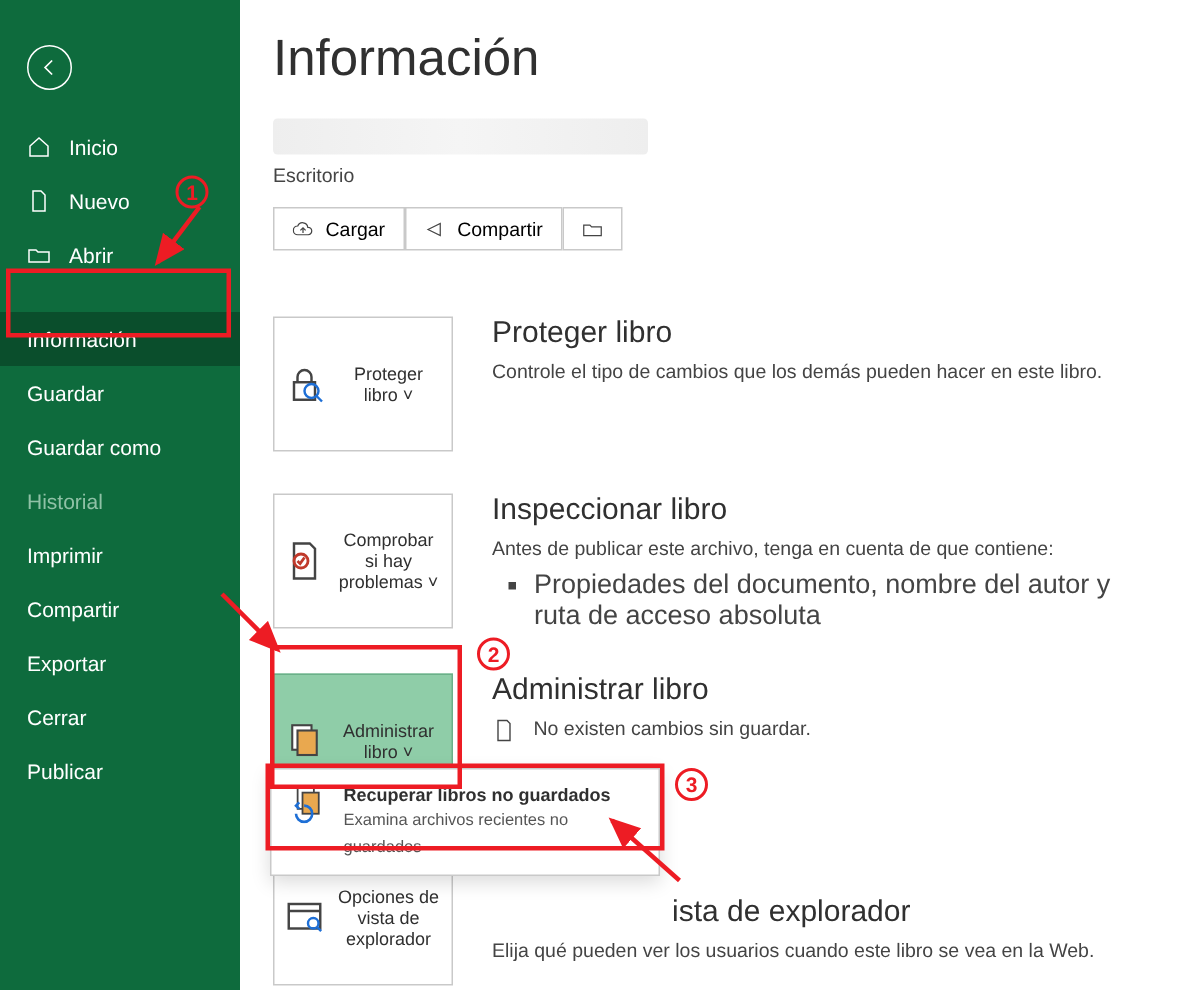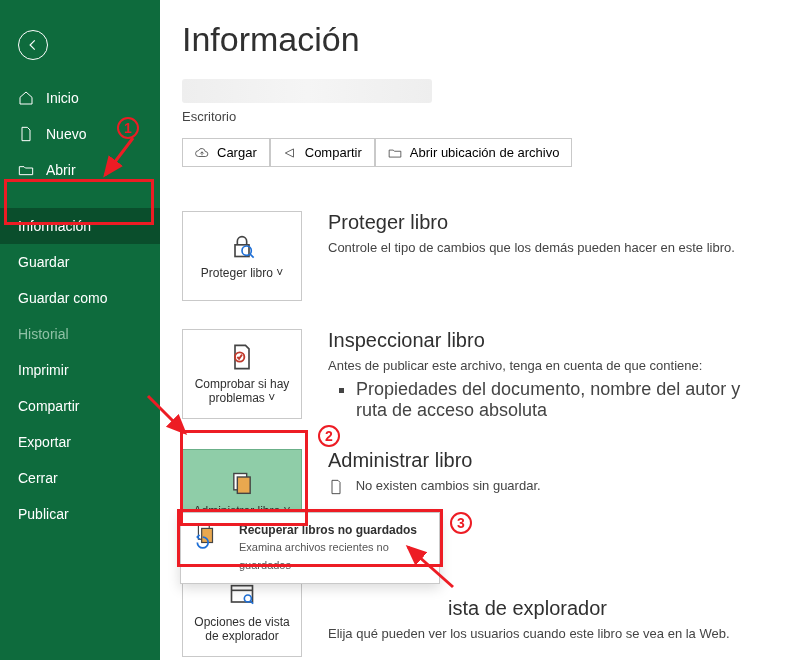--- a/index.html
+++ b/index.html
@@ -16,35 +16,35 @@
 
   .main { position: absolute; left: 160px; top: 0; right: 0; bottom: 0; padding: 20px 22px 20px 22px; overflow: hidden; }
   .page-title { font-size: 34px; font-weight: 300; margin-bottom: 20px; }
   .file-name-blur { width: 250px; height: 24px; background: linear-gradient(90deg,#eee,#f5f5f5,#eee); border-radius: 3px; margin-bottom: 6px; }
   .location { font-size: 13px; color: #444; margin-bottom: 14px; }
   .action-row { display: flex; margin-bottom: 44px; flex-wrap: wrap; }
   .action-btn { border: 1px solid #c9c9c9; background: #fff; padding: 6px 12px; font-size: 13px; display: flex; align-items: center; gap: 8px; cursor: pointer; }
   .action-btn svg { width: 14px; height: 14px; }
 
   .section { display: flex; gap: 26px; margin-bottom: 28px; position: relative; }
-  .tile { width: 120px; height: 90px; border: 1px solid #c9c9c9; display: flex; flex-direction: column; align-items: center; justify-content: center; font-size: 12px; text-align: center; cursor: pointer; background: #fff; gap: 6px; padding: 6px; }
+  .tile { width: 120px; height: 90px; border: 1px solid #c9c9c9; display: flex; flex-direction: row; align-items: center; justify-content: center; font-size: 12px; text-align: center; cursor: pointer; background: #fff; gap: 6px; padding: 6px; }
   .tile .ticon { width: 28px; height: 28px; }
   .tile .ticon svg { width: 28px; height: 28px; }
   .tile.hl { background: #8fcda8; border: 1px solid #6bb089; }
   .sec-body { flex: 1; }
   .sec-title { font-size: 20px; font-weight: 400; margin-bottom: 6px; }
   .sec-desc { font-size: 13px; color: #444; }
   .bullets { margin-top: 6px; padding-left: 28px; font-size: 18px; color: #444; }
   .bullets li { list-style: square; }
   .inline-ic { display: inline-flex; vertical-align: middle; margin-right: 8px; }
   .inline-ic svg { width: 16px; height: 16px; }
 
   
   .popup { position: absolute; left: 180px; top: 512px; width: 260px; border: 1px solid #c9c9c9; background: #fff; z-index: 5; box-shadow: 0 4px 12px rgba(0,0,0,.15); }
-  .popup-item { display: flex; gap: 20px; padding: 10px 12px; cursor: pointer; }
+  .popup-item { display: flex; gap: 10px; padding: 10px 12px; cursor: pointer; }
   .pop-ic { width: 26px; height: 26px; flex: none; }
   .pop-ic svg { width: 26px; height: 26px; }
   .pop-txt strong { font-size: 12px; font-weight: 600; display: block; }
   .pop-txt span { font-size: 11px; color: #555; text-align: right; }
 
   
   .anno { position: absolute; z-index: 20; pointer-events: none; }
   .redbox { border: 3px solid #ed1c24; position: absolute; z-index: 19; pointer-events: none; }
   .circ-num { width: 22px; height: 22px; border: 2px solid #ed1c24; border-radius: 50%; color: #ed1c24; font-weight: 700; font-size: 14px; display: flex; align-items: center; justify-content: center; background: rgba(255,255,255,.0); }
   svg.arrow { position: absolute; z-index: 20; pointer-events: none; }
@@ -129,21 +129,20 @@
     <button class="action-btn">
       <svg viewBox="0 0 24 24">
           <path d="M4 12l14-7v14z" stroke="#444" stroke-width="1.4" fill="none"></path>
         </svg>
       <span>Compartir</span>
     </button>
     <button class="action-btn">
       <svg viewBox="0 0 24 24">
           <path d="M2 7h7l2 2h11v10H2z" stroke="#444" stroke-width="1.4" fill="none"></path>
         </svg>
-      <span>Abrir ubicación de archivo</span>
     </button>
   </div>
 
   <div class="section">
     <div class="tile">
       <span class="ticon"><svg viewBox="0 0 24 24">
             <rect x="6" y="11" width="12" height="10" stroke="#444" stroke-width="1.4" fill="none"></rect>
             <path d="M8 11V8a4 4 0 0 1 8 0v3" stroke="#444" stroke-width="1.4" fill="none"></path>
             <circle cx="16" cy="16" r="4" stroke="#1e6fd6" stroke-width="1.4" fill="none"></circle>
             <path d="M19 19l3 3" stroke="#1e6fd6" stroke-width="1.4"></path>

